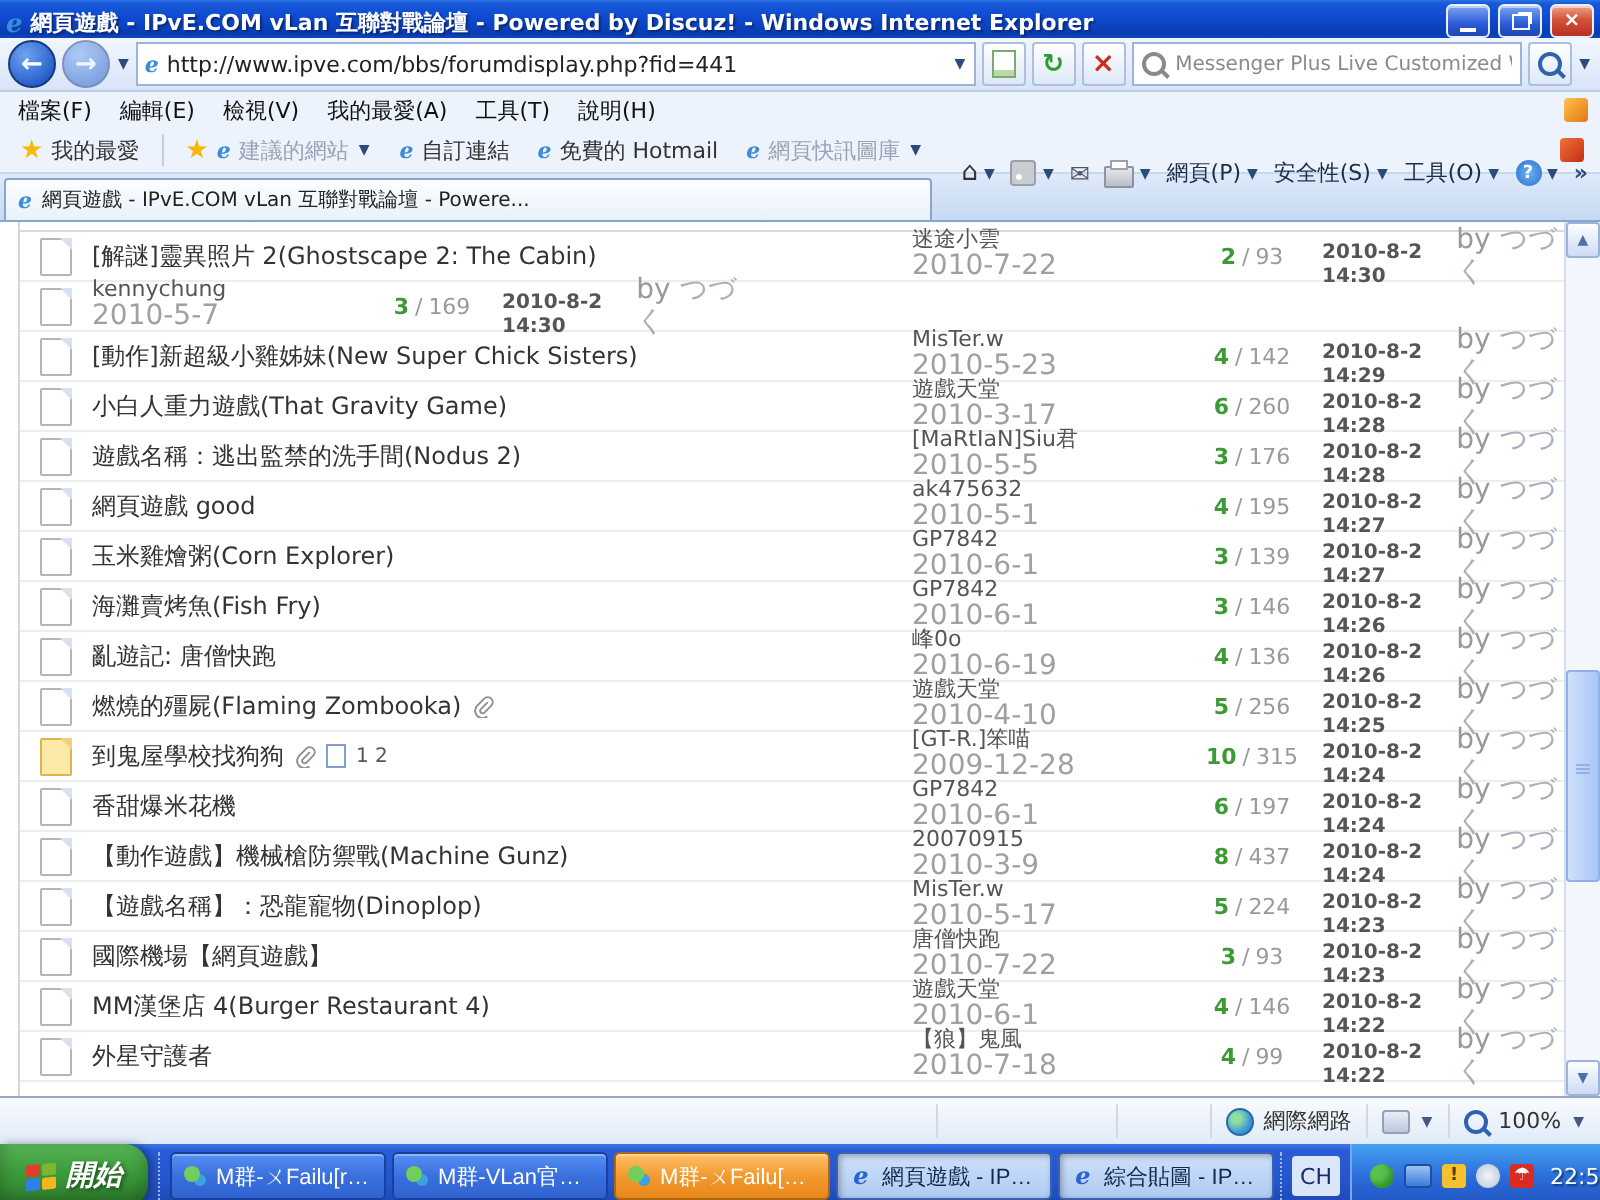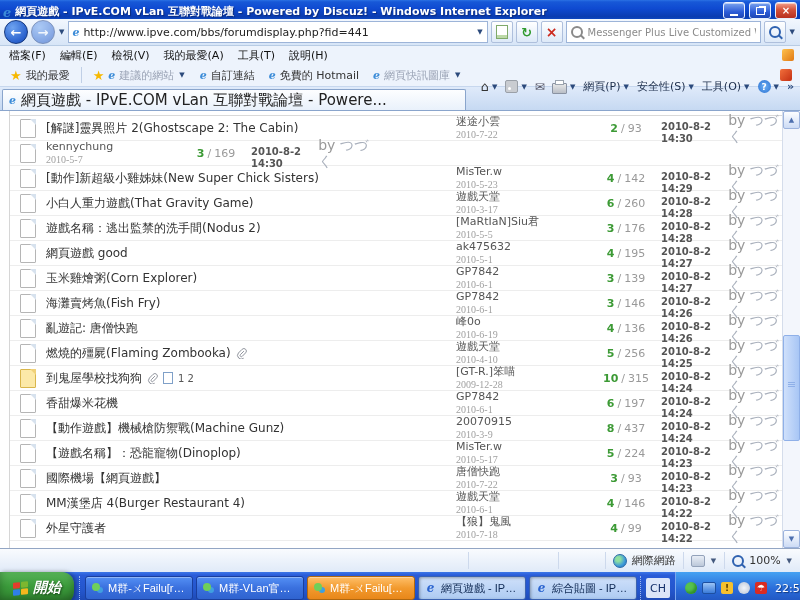--- a/index.html
+++ b/index.html
@@ -54,21 +54,21 @@
   .favbar .fi{display:flex;align-items:center;gap:4px;padding:2px 6px;}
   .favbar .dim{color:#9aa3b5;}
   .vsep{width:1px;height:16px;background:#c0cfe6;margin:0 3px;}
   .i-star{color:#f6b800;font-size:13px;line-height:1;} .i-star::before{content:"★";}
 
   
   .tabrow{height:23px;display:flex;align-items:flex-end;padding:0 2px;gap:4px;
     background:linear-gradient(#dfeafa,#c6d9f2);border-bottom:1px solid #8aa5cc;}
   .tab{width:450px;height:20px;display:flex;align-items:center;gap:5px;padding:0 6px;
     background:linear-gradient(#fdfeff,#e9f1fb);border:1px solid #8aa5cc;border-bottom:none;border-radius:2px 2px 0 0;color:#222;overflow:hidden;}
-  .tab .tt{white-space:nowrap;overflow:hidden;font-size:15px;text-align:right;}
+  .tab .tt{white-space:nowrap;overflow:hidden;font-size:10px;text-align:right;}
   .cmd{margin-left:auto;display:flex;align-items:center;gap:7px;padding:0 4px 16px 0;color:#1b2c4a;}
   .cmditem{display:flex;align-items:center;gap:2px;}
   .i-home{font-size:13px;color:#333;line-height:1;} .i-home::before{content:"⌂";}
   .i-rss{width:11px;height:11px;border-radius:2px;background:#c9ccd1;border:1px solid #9aa0a8;position:relative;}
   .i-rss::after{content:"";position:absolute;left:2px;bottom:2px;width:3px;height:3px;border-radius:50%;background:#fff;}
   .i-mail{font-size:12px;color:#556;} .i-mail::before{content:"✉";}
   .i-print{width:13px;height:9px;background:linear-gradient(#e8e8e8,#b9bec6);border:1px solid #8a93a3;border-radius:1px;position:relative;margin-top:3px;}
   .i-print::before{content:"";position:absolute;top:-4px;left:2px;width:7px;height:3px;background:#fff;border:1px solid #9aa3ae;}
   .i-help{width:13px;height:13px;border-radius:50%;background:radial-gradient(#6db1f5,#2a6fd0);color:#fff;font-size:9px;font-weight:bold;display:flex;align-items:center;justify-content:center;}
   .i-help::before{content:"?";}
@@ -77,21 +77,21 @@
   
   .viewport{position:relative;height:437px;background:#fff;overflow:hidden;}
   .pagearea{position:absolute;left:9px;right:17px;top:0;bottom:0;border-left:1px solid #d6d6d6;}
   .threadlist{list-style:none;margin:4px 0 0 0;padding:0;border-top:1px solid #d9d9d9;}
   .row{height:24px;display:flex;align-items:center;border-bottom:1px solid #ededed;padding:0 4px 0 0;}
   .cell{display:flex;align-items:center;}
   .c-icon{flex:0 0 36px;justify-content:center;}
   .c-title{flex:1;gap:5px;overflow:hidden;}
   .tlink{color:#333;font-size:12px;white-space:nowrap;overflow:hidden;text-decoration:none;}
   .c-author{flex:0 0 135px;flex-direction:column;align-items:flex-start;justify-content:center;line-height:1.1;}
-  .aname{color:#555;font-size:11px;} .adate{color:#a0a0a0;font-size:10px;font-family:Liberation Serif, serif;}
+  .aname{color:#555;font-size:11px;} .adate{color:#a0a0a0;font-size:14px;}
   .c-replies{flex:0 0 70px;justify-content:center;gap:3px;font-size:11px;}
   .rep{color:#3c9a35;font-weight:bold;} .sl,.vw{color:#999;}
   .c-last{flex:0 0 118px;flex-direction:row;align-items:flex-end;justify-content:center;line-height:1.15;}
   .ldate{color:#555;font-size:10px;font-weight:bold;}
   .lby{color:#999;font-size:14px;} .lname{color:#a9b0bc;}
   .paper{width:14px;height:17px;background:#fff;border:1px solid #b5b5b5;border-radius:1px;position:relative;}
   .paper::before{content:"";position:absolute;top:-1px;right:-1px;border-style:solid;border-width:0 6px 6px 0;border-color:transparent #d7e2ee transparent transparent;}
   .paper.hot{background:#fce9a8;border-color:#d9b64c;}
   .paper.hot::before{border-color:transparent #f0d179 transparent transparent;}
   .clip{flex:0 0 auto;}

